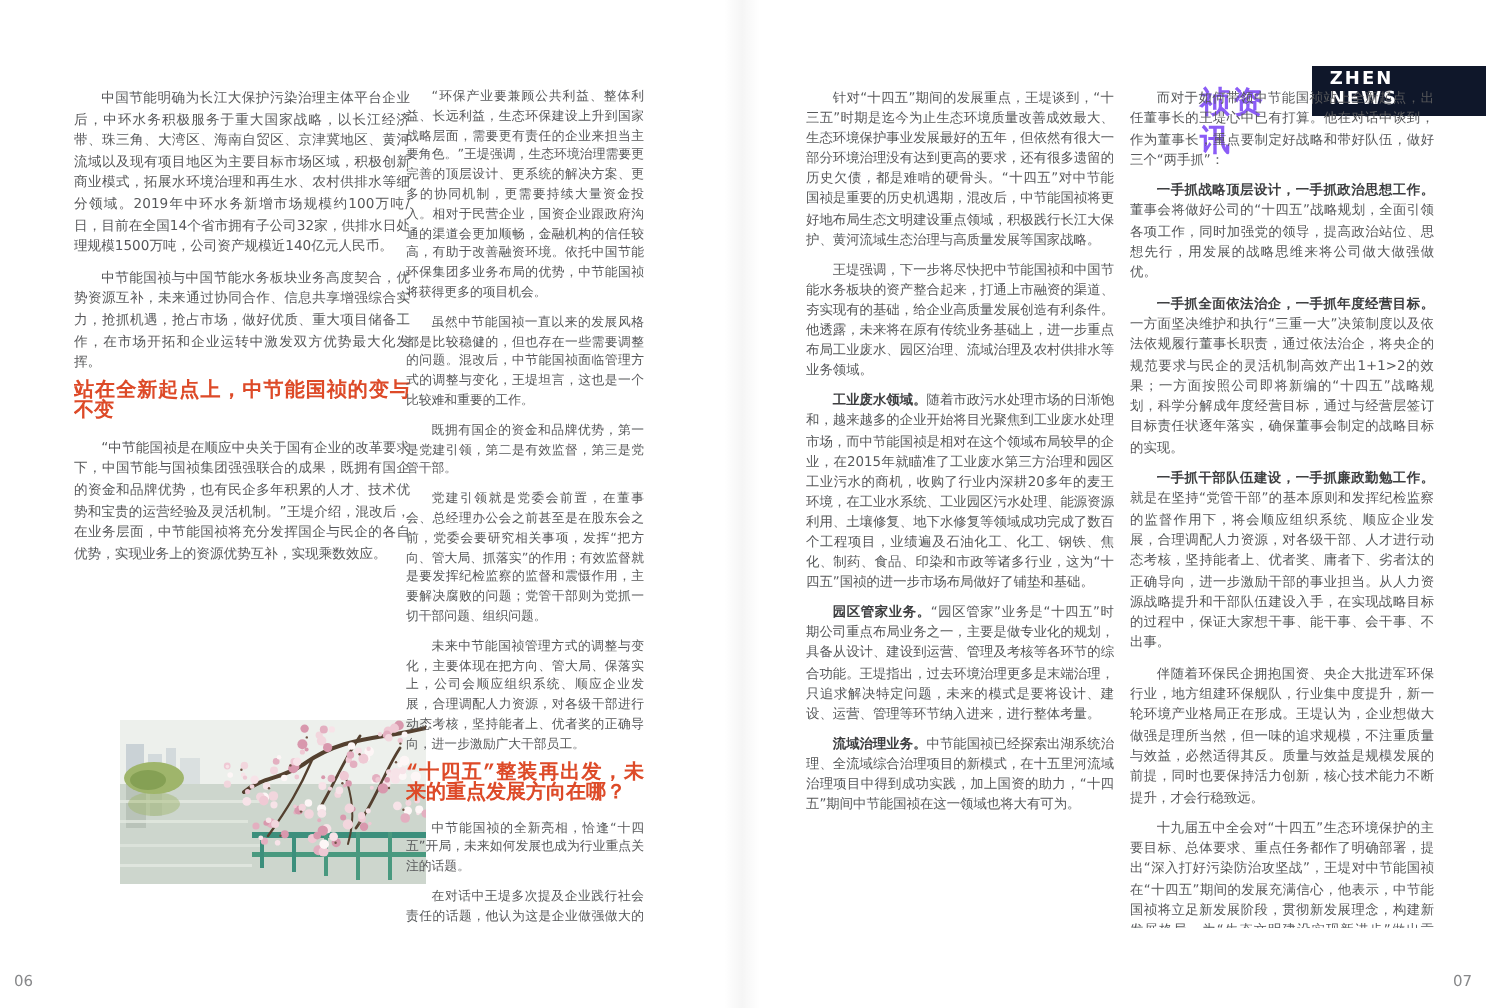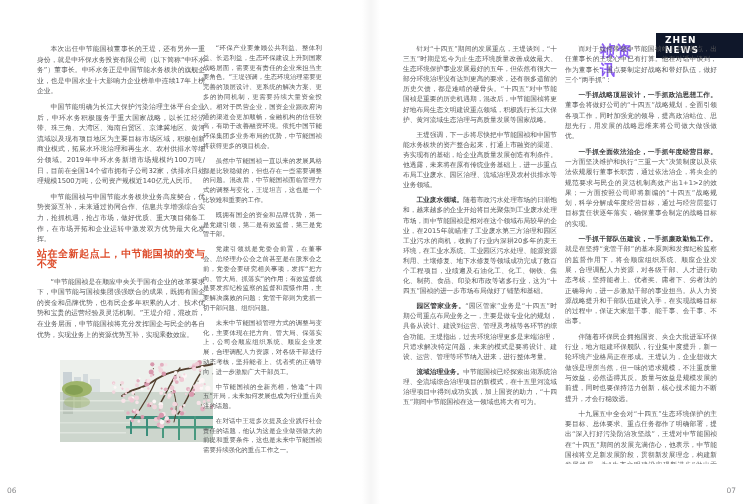--- a/index.html
+++ b/index.html
@@ -29,21 +29,20 @@
   .photo svg{display:block;}
 </style>
 </head>
 <body>
 
 <div class="spread">
   <div class="gutter"></div>
 
   <div>
     <div class="col col-l1">
-      <p class="para">本次出任中节能国祯董事长的王堤，还有另外一重身份，就是中环保水务投资有限公司（以下简称“中环水务”）董事长。中环水务正是中国节能水务板块的旗舰企业，也是中国水业十大影响力企业榜单中连续17年上榜企业。</p>
       <p class="para">中国节能明确为长江大保护污染治理主体平台企业后，中环水务积极服务于重大国家战略，以长江经济带、珠三角、大湾区、海南自贸区、京津冀地区、黄河流域以及现有项目地区为主要目标市场区域，积极创新商业模式，拓展水环境治理和再生水、农村供排水等细分领域。2019年中环水务新增市场规模约100万吨/日，目前在全国14个省市拥有子公司32家，供排水日处理规模1500万吨，公司资产规模近140亿元人民币。</p>
       <p class="para">中节能国祯与中国节能水务板块业务高度契合，优势资源互补，未来通过协同合作、信息共享增强综合实力，抢抓机遇，抢占市场，做好优质、重大项目储备工作，在市场开拓和企业运转中激发双方优势最大化发挥。</p>
       <h3 class="red-heading">站在全新起点上，中节能国祯的变与不变</h3>
       <p class="para">“中节能国祯是在顺应中央关于国有企业的改革要求下，中国节能与国祯集团强强联合的成果，既拥有国企的资金和品牌优势，也有民企多年积累的人才、技术优势和宝贵的运营经验及灵活机制。”王堤介绍，混改后，在业务层面，中节能国祯将充分发挥国企与民企的各自优势，实现业务上的资源优势互补，实现乘数效应。</p>
     </div>
 
     <figure class="photo">
       <svg width="153" height="82" viewBox="0 0 153 82" xmlns="http://www.w3.org/2000/svg">
         <rect x="0" y="0" width="153" height="82" fill="#edf0ec"></rect>
 
@@ -224,20 +223,21 @@
           </g>
       </svg>
     </figure>
 
     <div class="col col-l2">
       <p class="para">“环保产业要兼顾公共利益、整体利益、长远利益，生态环保建设上升到国家战略层面，需要更有责任的企业来担当主要角色。”王堤强调，生态环境治理需要更完善的顶层设计、更系统的解决方案、更多的协同机制，更需要持续大量资金投入。相对于民营企业，国资企业跟政府沟通的渠道会更加顺畅，金融机构的信任较高，有助于改善融资环境。依托中国节能环保集团多业务布局的优势，中节能国祯将获得更多的项目机会。</p>
       <p class="para">虽然中节能国祯一直以来的发展风格都是比较稳健的，但也存在一些需要调整的问题。混改后，中节能国祯面临管理方式的调整与变化，王堤坦言，这也是一个比较难和重要的工作。</p>
       <p class="para">既拥有国企的资金和品牌优势，第一是党建引领，第二是有效监督，第三是党管干部。</p>
       <p class="para">党建引领就是党委会前置，在董事会、总经理办公会之前甚至是在股东会之前，党委会要研究相关事项，发挥“把方向、管大局、抓落实”的作用；有效监督就是要发挥纪检监察的监督和震慑作用，主要解决腐败的问题；党管干部则为党抓一切干部问题、组织问题。</p>
       <p class="para">未来中节能国祯管理方式的调整与变化，主要体现在把方向、管大局、保落实上，公司会顺应组织系统、顺应企业发展，合理调配人力资源，对各级干部进行动态考核，坚持能者上、优者奖的正确导向，进一步激励广大干部员工。</p>
+      <h3 class="red-heading">“十四五”整装再出发，未来的重点发展方向在哪？</h3>
       <p class="para">中节能国祯的全新亮相，恰逢“十四五”开局，未来如何发展也成为行业重点关注的话题。</p>
       <p class="para">在对话中王堤多次提及企业践行社会责任的话题，他认为这是企业做强做大的前提和重要条件，这也是未来中节能国祯需要持续强化的重点工作之一。</p>
     </div>
 
     <div class="page-num pn-left">06</div>
   </div>
 
   <div>
     <div class="masthead">
       <span class="cn">祯资讯</span>

